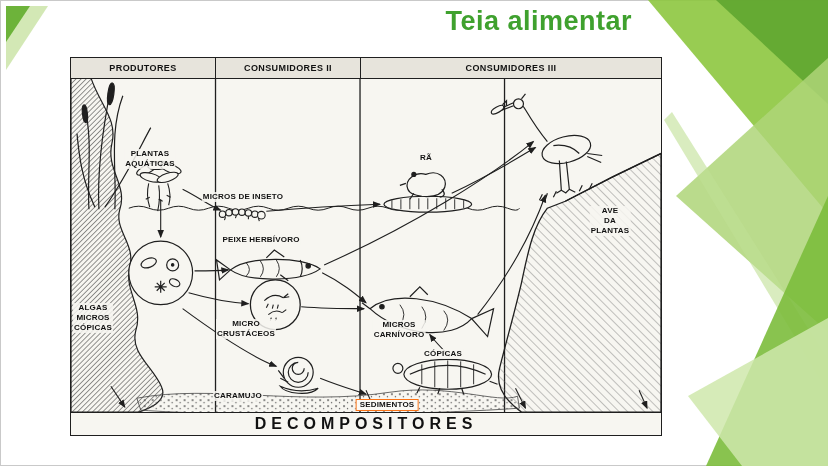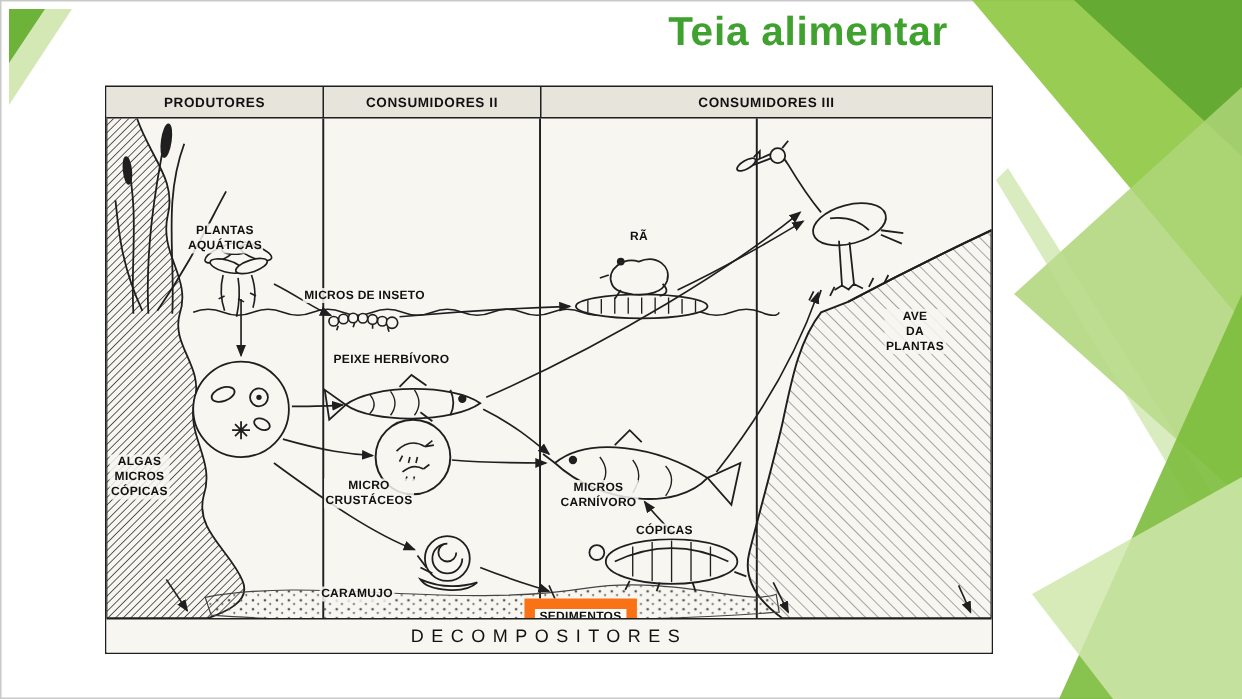--- a/index.html
+++ b/index.html
@@ -24,30 +24,30 @@
   }
   .dcell{
     box-sizing:border-box;display:flex;align-items:center;justify-content:center;
     font-size:9px;font-weight:bold;letter-spacing:.4px;color:#111;
   }
   .dcell.c1,.dcell.c2,.dcell.c3{width:145px;border-right:1.4px solid var(--ink,#1f1f1f);}
   .dcell.c4{flex:1;}
   .dfooter{
     position:absolute;bottom:0;left:0;right:0;height:22px;
     border-top:1.6px solid var(--ink,#1f1f1f);display:flex;align-items:center;justify-content:center;
-    font-size:12px;font-weight:normal;letter-spacing:5px;color:#111;background:var(--paper,#f7f6f1);
+    font-size:16px;font-weight:bold;letter-spacing:5px;color:#111;background:var(--paper,#f7f6f1);
   }
   .art{position:absolute;left:0;top:0;width:100%;height:100%;}
   .dlabel{
     position:absolute;transform:translateX(-50%);
     font-size:8px;font-weight:bold;letter-spacing:.2px;line-height:1.25;
     text-align:center;white-space:pre-line;color:#111;
     background:rgba(247,246,241,.85);padding:0 1px;
   }
-  .dlabel.boxed{border:7px solid #f97316;background:#fbfaf6;padding:0 3px;}
+  .dlabel.boxed{border:1px solid #f97316;background:#fbfaf6;padding:0 3px;}
 </style>
 </head>
 <body>
 
 <div class="slide">
 
   <svg class="decor" viewBox="0 0 828 466">
     <polygon points="6,6 48,6 6,70" fill="var(--green3)" opacity="0.55"></polygon>
     <polygon points="6,6 30,6 6,42" fill="var(--green7)"></polygon>
     <polygon points="648,0 828,0 828,214" fill="var(--green1)" opacity="0.9"></polygon>

